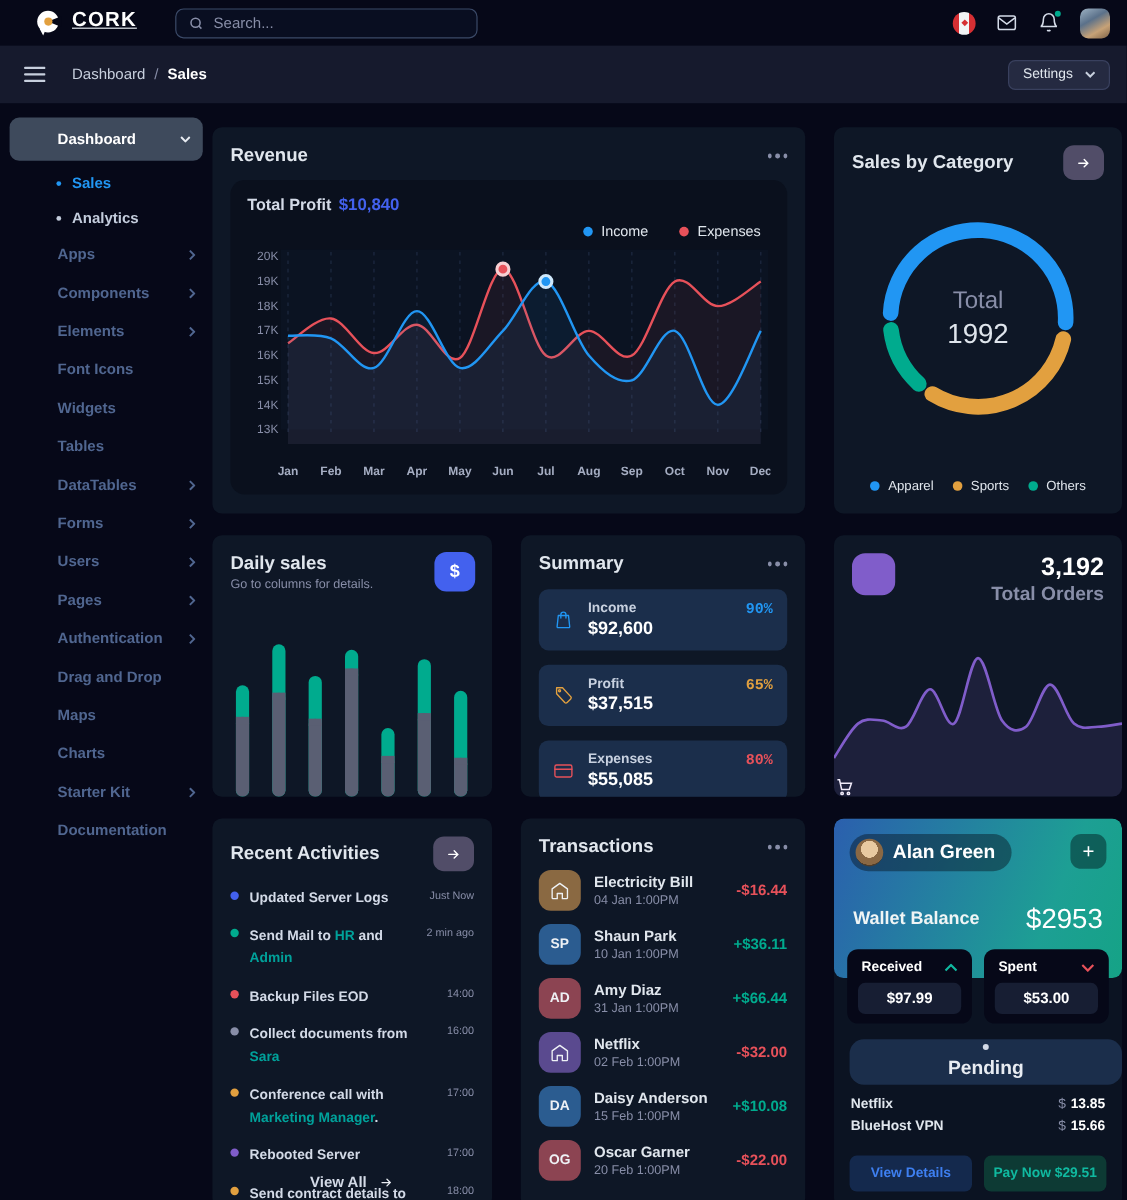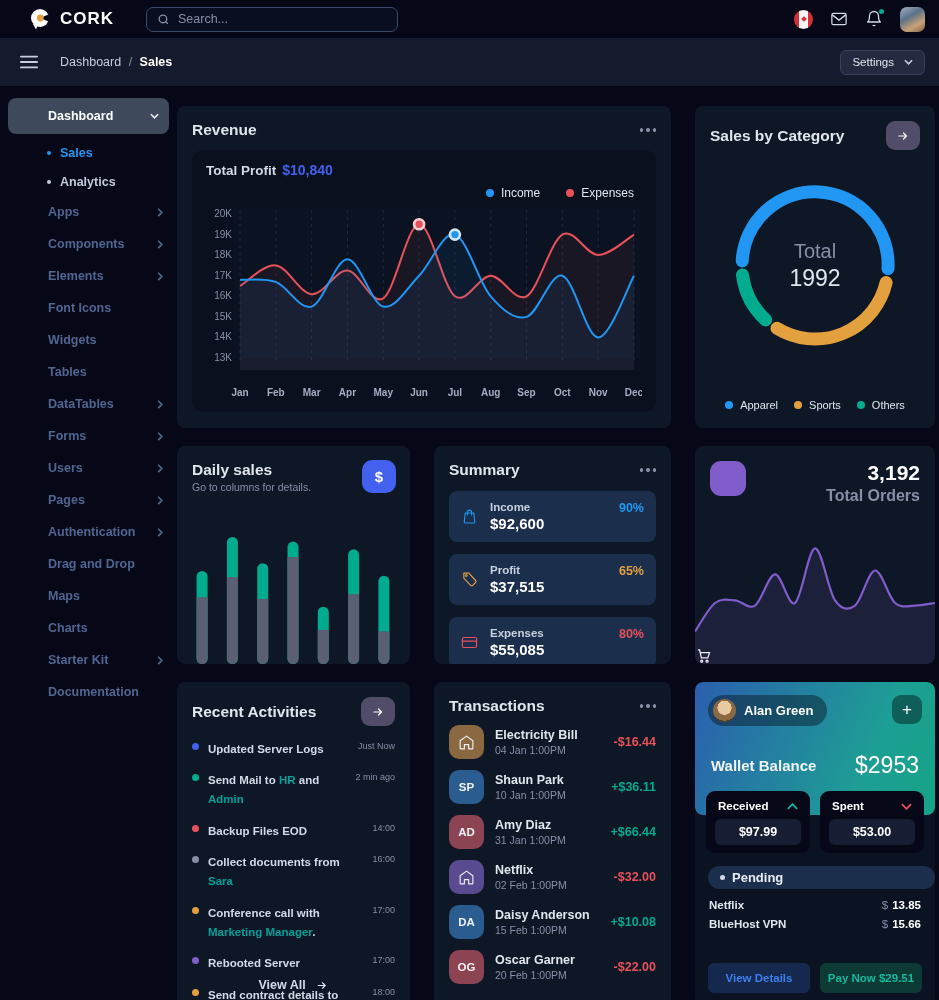--- a/index.html
+++ b/index.html
@@ -7,21 +7,21 @@
     --text:#e0e6ed; --muted:#888ea8; --side:#506690;
     --primary:#2196f3; --indigo:#4361ee; --danger:#e7515a; --warning:#e2a03f;
     --teal:#00ab8e; --purple:#805dca;
   }
   *{margin:0;padding:0;box-sizing:border-box;}
   html,body{width:939px;height:1000px;overflow:hidden;background:var(--bg);
     font-family:"Liberation Sans","DejaVu Sans",sans-serif;color:var(--text);}
   svg{display:block;}
   
   .navbar{height:38px;background:var(--bg);display:flex;align-items:center;padding:0 14px 0 28px;}
-  .brand{display:flex;align-items:center;gap:8px;width:118px;}
+  .brand{display:flex;gap:8px;width:118px;text-decoration:underline;}
   .brand-name{font-size:17px;font-weight:bold;letter-spacing:1px;color:#fff;}
   .searchbox{display:flex;align-items:center;gap:8px;width:252px;height:25px;
     border:1px solid #3b4a68;border-radius:7px;background:rgba(27,46,75,.18);padding:0 10px;}
   .searchbox input{flex:1;background:transparent;border:0;outline:0;color:var(--text);font-size:12.5px;font-family:inherit;}
   .searchbox input::placeholder{color:var(--muted);}
   .nav-right{margin-left:auto;display:flex;align-items:center;gap:17px;}
   .flag{width:19px;height:19px;border-radius:50%;overflow:hidden;position:relative;
     background:linear-gradient(90deg,#d62f33 0 27%,#f2f4f6 27% 73%,#d62f33 73% 100%);}
   .flag i{position:absolute;left:8px;top:7px;width:4px;height:4px;background:#d62f33;transform:rotate(45deg);}
   .bell{position:relative;}
@@ -74,21 +74,21 @@
   .donut-legend .legend-item{font-size:11px;}
   
   .daily .sub-t{font-size:10.5px;color:var(--muted);margin-top:2px;}
   .money-btn{position:absolute;top:14px;right:14px;width:34px;height:33px;border-radius:10px;background:var(--indigo);
     color:#fff;font-size:15px;font-weight:bold;display:flex;align-items:center;justify-content:center;cursor:pointer;}
   .daily svg{position:absolute;left:10px;bottom:0;}
   
   .sum-row{display:flex;align-items:center;gap:12px;background:var(--panel);border-radius:8px;padding:10px 12px;margin-top:12px;}
   .sum-row .lab{font-size:11.5px;color:#c8d1e0;font-weight:bold;}
   .sum-row .val{font-size:15px;color:#fff;font-weight:bold;margin-top:2px;}
-  .sum-row .pct{margin-left:auto;align-self:flex-start;font-size:12.5px;font-weight:bold;}
+  .sum-row .pct{margin-left:auto;align-self:flex-start;font-size:12.5px;font-weight:bold;font-family:Liberation Mono, monospace;}
   
   .orders{padding:0;}
   .orders-head{display:flex;justify-content:space-between;align-items:flex-start;padding:15px 15px 0;}
   .cart-btn{width:36px;height:35px;border-radius:11px;background:var(--purple);display:flex;align-items:center;justify-content:center;cursor:pointer;}
   .orders-num{text-align:right;}
   .orders-num .n{font-size:21px;font-weight:bold;color:#fff;}
   .orders-num .l{font-size:16px;color:var(--muted);font-weight:bold;margin-top:2px;}
   .orders svg{position:absolute;bottom:0;left:0;}
   
   .act-list{margin-top:14px;}
@@ -109,34 +109,34 @@
   .txn-amt{margin-left:auto;font-size:12.5px;font-weight:bold;}
   .txn-amt.pos{color:var(--teal);} .txn-amt.neg{color:var(--danger);}
   
   .wallet{padding:0;background:#0b1322;display:flex;flex-direction:column;}
   .wallet-grad{border-radius:8px;background:linear-gradient(112deg,#2b5fae 0%,#1d9f94 72%,#15a386 100%);
     padding:13px 13px 36px;}
   .wallet-top{display:flex;justify-content:space-between;align-items:flex-start;}
   .user-pill{display:flex;align-items:center;gap:8px;background:rgba(6,20,30,.45);border-radius:18px;padding:4px 14px 4px 5px;}
   .user-pill .uav{width:23px;height:23px;border-radius:50%;background:
     radial-gradient(circle at 50% 38%,#e8c9a0 0 38%,#8a6844 39% 70%,#4f3d2a 71%);}
-  .user-pill .uname{font-size:13px;font-weight:bold;color:#fff;}
+  .user-pill .uname{font-size:16px;font-weight:bold;color:#fff;}
   .plus-btn{width:30px;height:29px;border-radius:9px;background:rgba(4,42,44,.55);color:#fff;font-size:17px;
     display:flex;align-items:center;justify-content:center;cursor:pointer;}
   .wallet-bal{display:flex;justify-content:space-between;align-items:center;margin-top:26px;padding:0 3px;}
   .wallet-bal .wl{font-size:15px;font-weight:bold;color:#f0f5f5;}
   .wallet-bal .wv{font-size:23px;color:#fff;}
   .rs-row{display:flex;gap:10px;padding:0 11px;margin-top:-24px;}
   .rs-box{flex:1;background:#060818;border-radius:9px;padding:9px 9px 8px;}
   .rs-head{display:flex;align-items:center;justify-content:space-between;padding:0 3px;}
   .rs-head .rlab{font-size:11.5px;font-weight:bold;color:#fff;}
   .rs-amt{margin-top:7px;background:#171e33;border-radius:6px;text-align:center;padding:6px 0;
     font-size:12.5px;font-weight:bold;color:#fff;}
   .pending-pill{display:inline-flex;align-items:center;gap:7px;background:var(--panel);border-radius:12px;
-    padding:4px 12px;margin:13px 0 0 13px;font-size:13px;font-weight:bold;color:#e8ecf2;}
+    padding:4px 12px;margin:13px 0 0 13px;font-size:16px;font-weight:bold;color:#e8ecf2;flex-direction:column;}
   .pending-pill i{width:5px;height:5px;border-radius:50%;background:#d3dae7;}
   .bills{padding:10px 14px 0;}
   .bill-row{display:flex;justify-content:space-between;font-size:11.5px;font-weight:bold;margin-bottom:7px;}
   .bill-row .bn{color:var(--text);}
   .bill-row .cur{color:var(--muted);margin-right:4px;font-weight:normal;}
   .bill-row .ba{color:#fff;}
   .wallet-btns{display:flex;gap:10px;padding:6px 13px 13px;margin-top:auto;}
   .w-btn{flex:1;height:30px;border:0;border-radius:6px;font-size:11.5px;font-weight:bold;cursor:pointer;font-family:inherit;}
   .w-view{background:#14294d;color:#3e7ff0;}
   .w-pay{background:#0d3a34;color:#10b9a0;}

